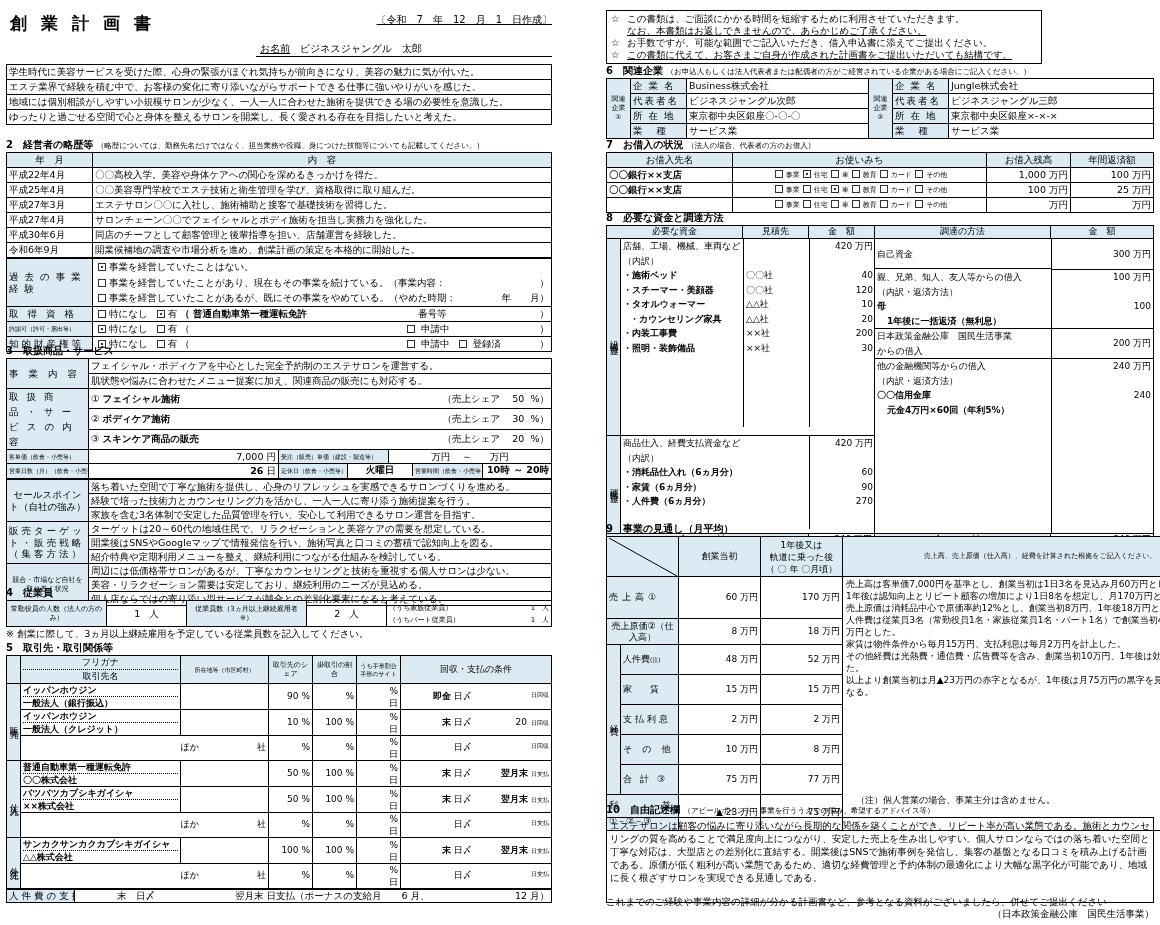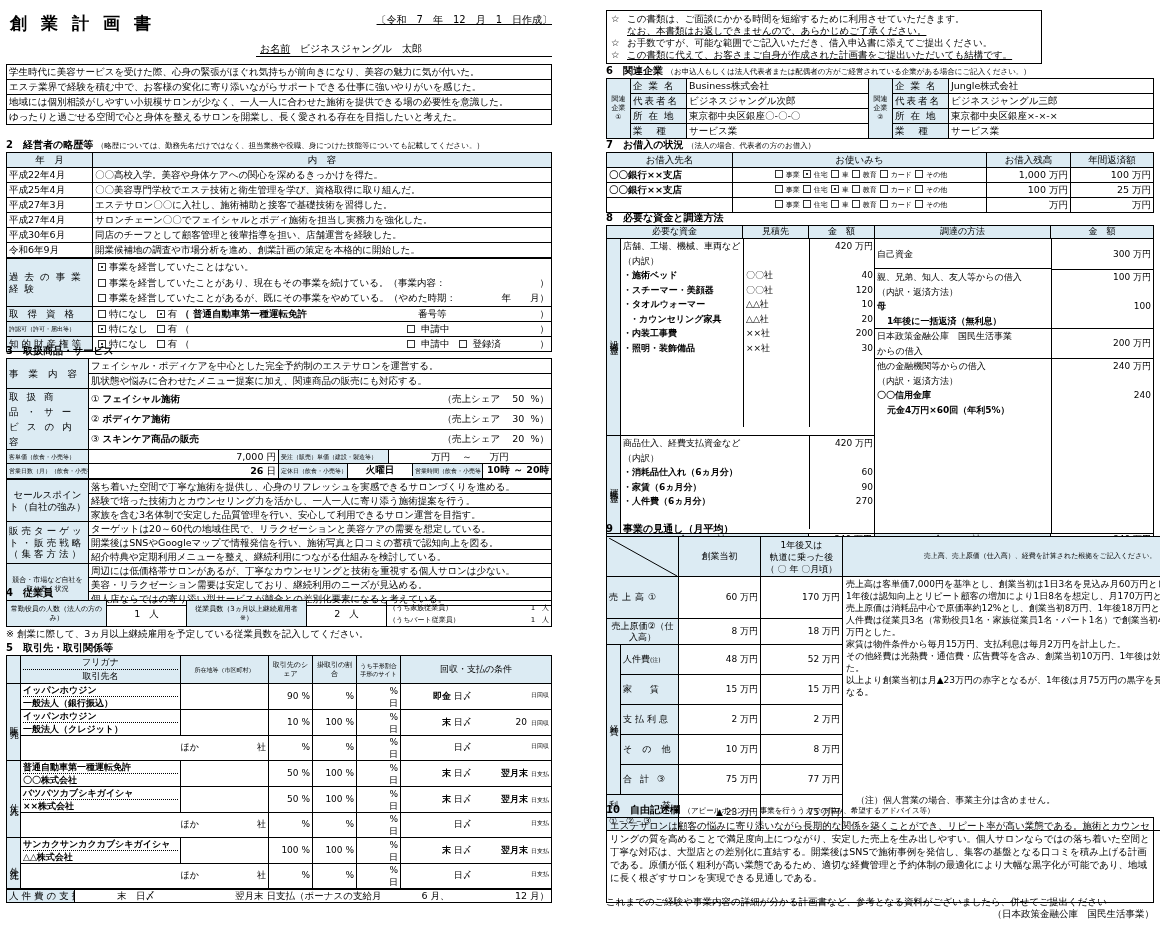--- a/index.html
+++ b/index.html
@@ -382,21 +382,21 @@
     </tbody>
       </table>
     <table>
       <colgroup>
           <col style="width:68px">
           <col>
         </colgroup>
       <tbody>
           <tr style="height:13px">
         <td class="hd" style="letter-spacing:3px">人件費の支払</td>
-        <td><span style="margin-left:40px">末　日〆</span><span style="margin-left:80px">翌月末 日支払（ボーナスの支給月</span><span style="margin-left:40px">6 月、</span><span style="float:right">12 月）</span></td>
+        <td><span style="margin-left:40px">末　日〆</span><span style="margin-left:80px">翌月末 日支払（ボーナスの支給月</span><span style="margin-left:20px">6 月、</span><span style="float:right">12 月）</span></td>
       </tr>
     </tbody>
       </table>
   </div>
 </div>
 
 <div class="col right">
   <div class="notebox" style="position:absolute; top:10px; width:436px;">
     <div>
         <span class="star">☆</span>

